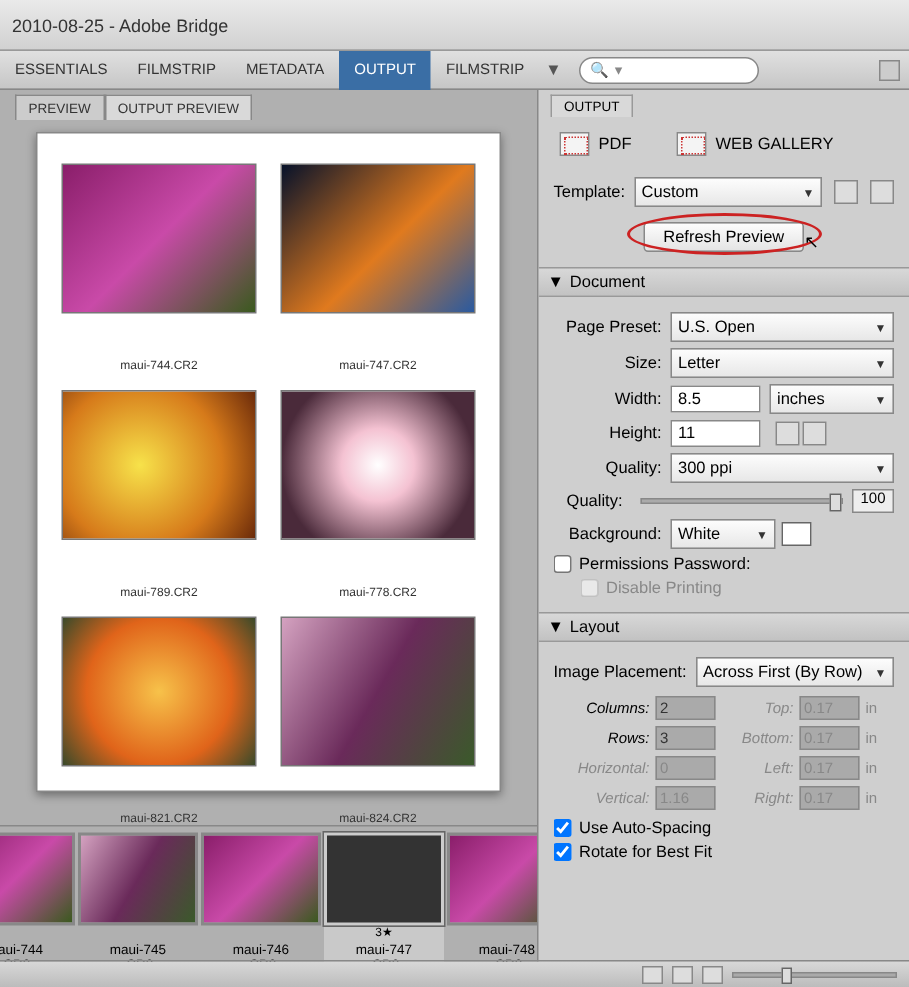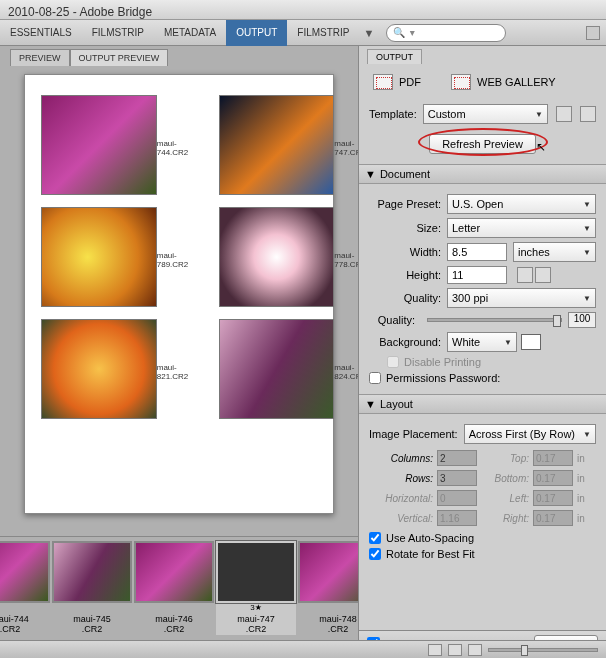--- a/index.html
+++ b/index.html
@@ -1,32 +1,32 @@
 <!DOCTYPE html>
 <html><head>
 <meta charset="utf-8">
 <style>
 * { box-sizing: border-box; margin: 0; padding: 0; font-family: "Lucida Grande", Arial, sans-serif; }
 body { width: 606px; height: 658px; background: #a8a8a8; overflow: hidden; font-size: 11px; color: #000; }
-.titlebar { height: 20px; background: linear-gradient(#eaeaea,#d1d1d1); border-bottom: 1px solid #999; padding-left: 8px; display:flex; align-items:flex-end; font-size:12px; color:#333; }
+.titlebar { height: 34px; background: linear-gradient(#eaeaea,#d1d1d1); border-bottom: 1px solid #999; padding-left: 8px; display:flex; align-items:center; font-size:12px; color:#333; }
 .workspace-bar { height: 26px; background: linear-gradient(#e0e0e0,#c6c6c6); border-bottom:1px solid #888; display:flex; align-items:center; }
 .ws-item { padding: 0 10px; height:26px; display:flex; align-items:center; font-size:10px; color:#333; cursor:pointer; }
 .ws-item.sel { background:#3a6ea5; color:#fff; }
 .ws-arrow { color:#555; padding:0 4px; }
 .ws-search { margin-left:8px; width:120px; height:18px; border:1px solid #888; border-radius:9px; background:#fff; display:flex; align-items:center; padding:0 6px; font-size:10px; color:#666; }
 .ws-menu-btn { margin-left:auto; margin-right:6px; width:14px; height:14px; background:#ccc; border:1px solid #888; }
 .main { display:flex; height: 610px; }
 .left { width: 358px; background: #b0b0b0; display:flex; flex-direction:column; }
 .left-tabs { height:20px; display:flex; align-items:flex-end; padding-left:10px; gap:0; }
 .left-tab { font-size:9px; padding:3px 8px; background:#ccc; border:1px solid #888; border-bottom:none; color:#333; }
 .left-tab.sel { background:#d9d9d9; }
 .preview-area { flex:1; padding:8px; overflow:hidden; }
 .page { width:310px; height:440px; margin:0 auto; background:#fff; box-shadow:0 2px 6px rgba(0,0,0,0.4); padding:20px 16px; border:1px solid #888; }
 .page-grid { display:grid; grid-template-columns:1fr 1fr; gap:12px 16px; }
-.ph { display:flex; flex-direction:row; align-items:center; }
+.ph { display:flex; flex-direction:column; align-items:center;gap:24px; }
 .ph-img { width:130px; height:100px; background:#555; border:1px solid #777; }
 .ph-cap { font-size:8px; margin-top:6px; color:#333; }
 .filmstrip { height:120px; background:#b0b0b0; border-top:1px solid #888; overflow:hidden; position:relative; }
 .fs-scroll { display:flex; gap:2px; padding:4px 0 0 0; margin-left:-30px; }
 .fs-item { width:88px; display:flex; flex-direction:column; align-items:center; }
 .fs-thumb { width:80px; height:62px; background:#444; border:2px solid #888; }
 .fs-item.sel .fs-thumb { border:2px solid #ccc; background:#333; box-shadow:0 0 0 1px #666; }
 .fs-item.sel { background:#c9c9c9; }
 .fs-star { font-size:8px; height:10px; }
 .fs-name { font-size:9px; text-align:center; line-height:1.1; margin-top:2px; }
@@ -246,27 +246,27 @@
           <div class="num-box">100</div>
         </div>
         <div class="row">
           <div class="row-label">Background:</div>
           <div class="select" style="flex:0 0 70px">
               <span>White</span>
               <span class="tri">▼</span>
             </div>
           <div class="swatch"></div>
         </div>
+        <div class="chk">
+            <input type="checkbox" style="">
+            <span>Permissions Password:</span>
+          </div>
         <div class="chk disabled" style="margin-left:18px">
             <input type="checkbox" disabled="" style="">
             <span>Disable Printing</span>
-          </div>
-        <div class="chk">
-            <input type="checkbox" style="">
-            <span>Permissions Password:</span>
           </div>
       </div>
 
       <div class="section-header">
         <span>▼</span>
         <span>Layout</span>
       </div>
       <div class="section-body">
         <div class="row">
           <span style="padding-right:6px">Image Placement:</span>

